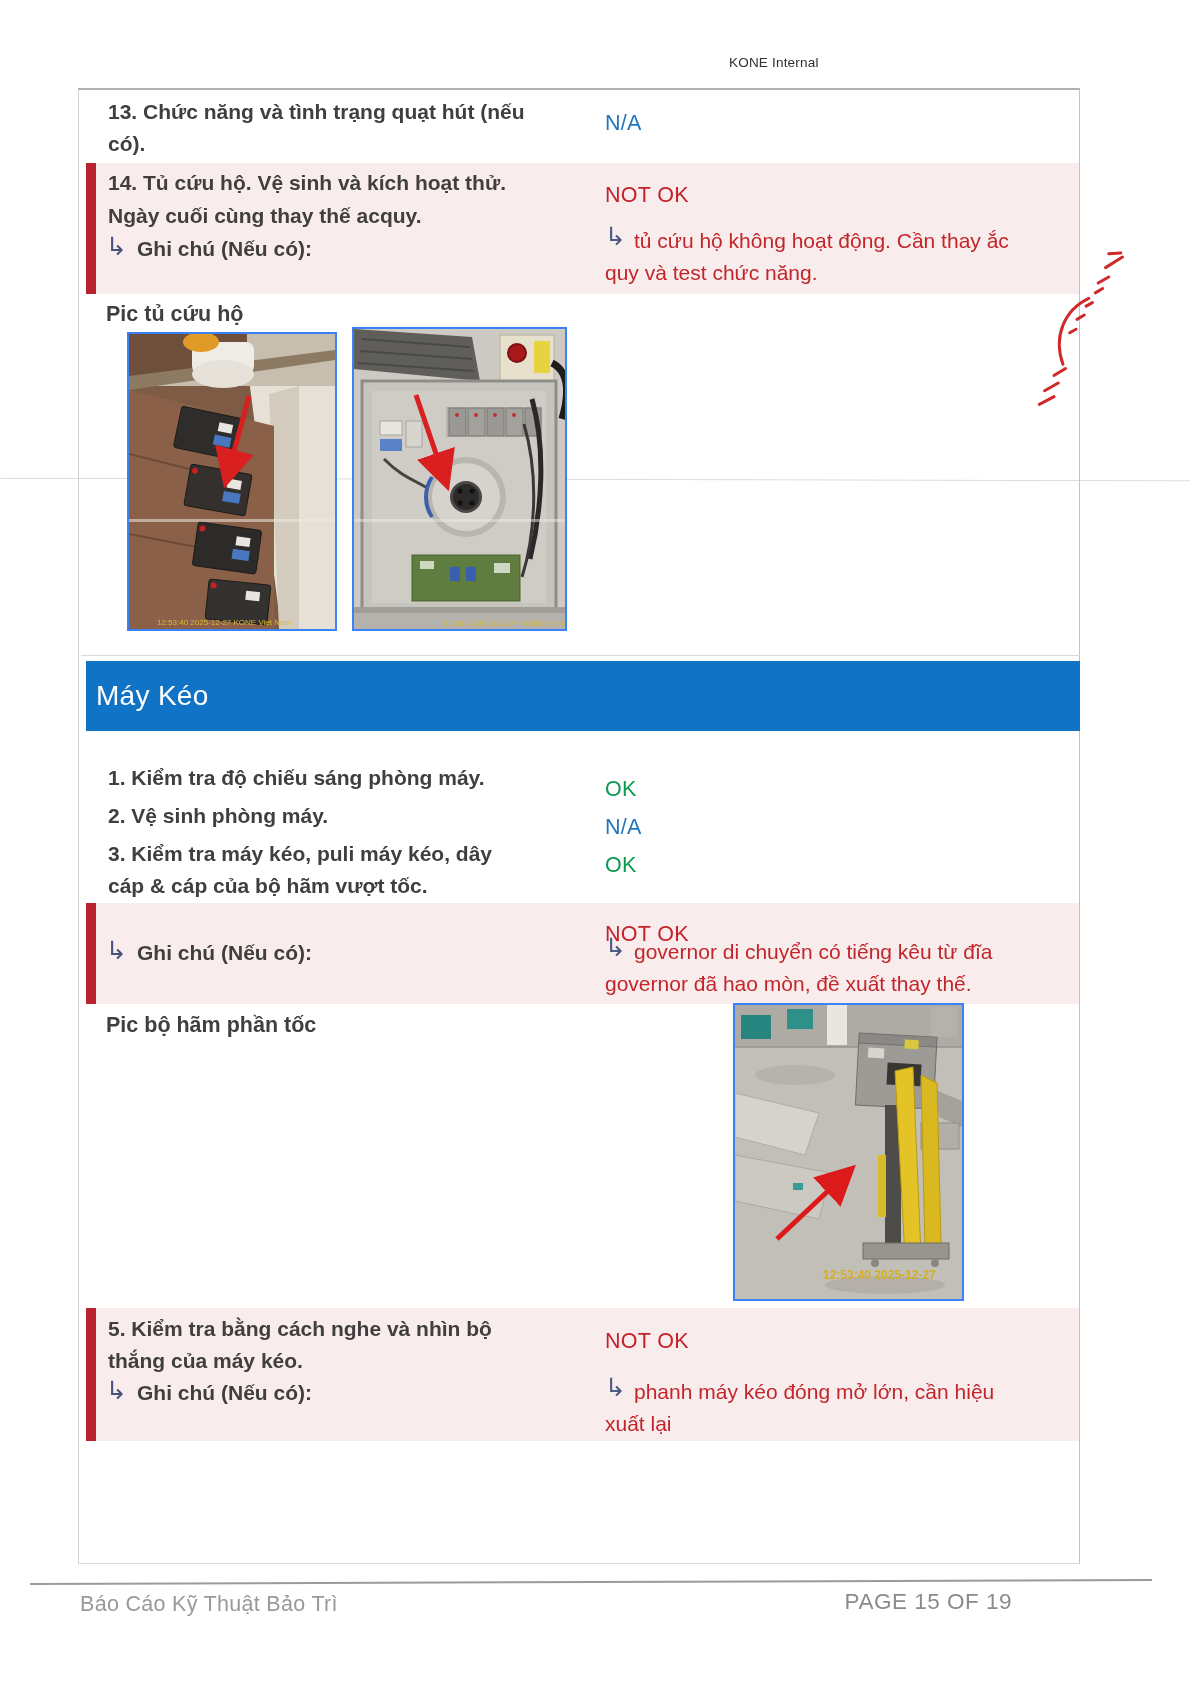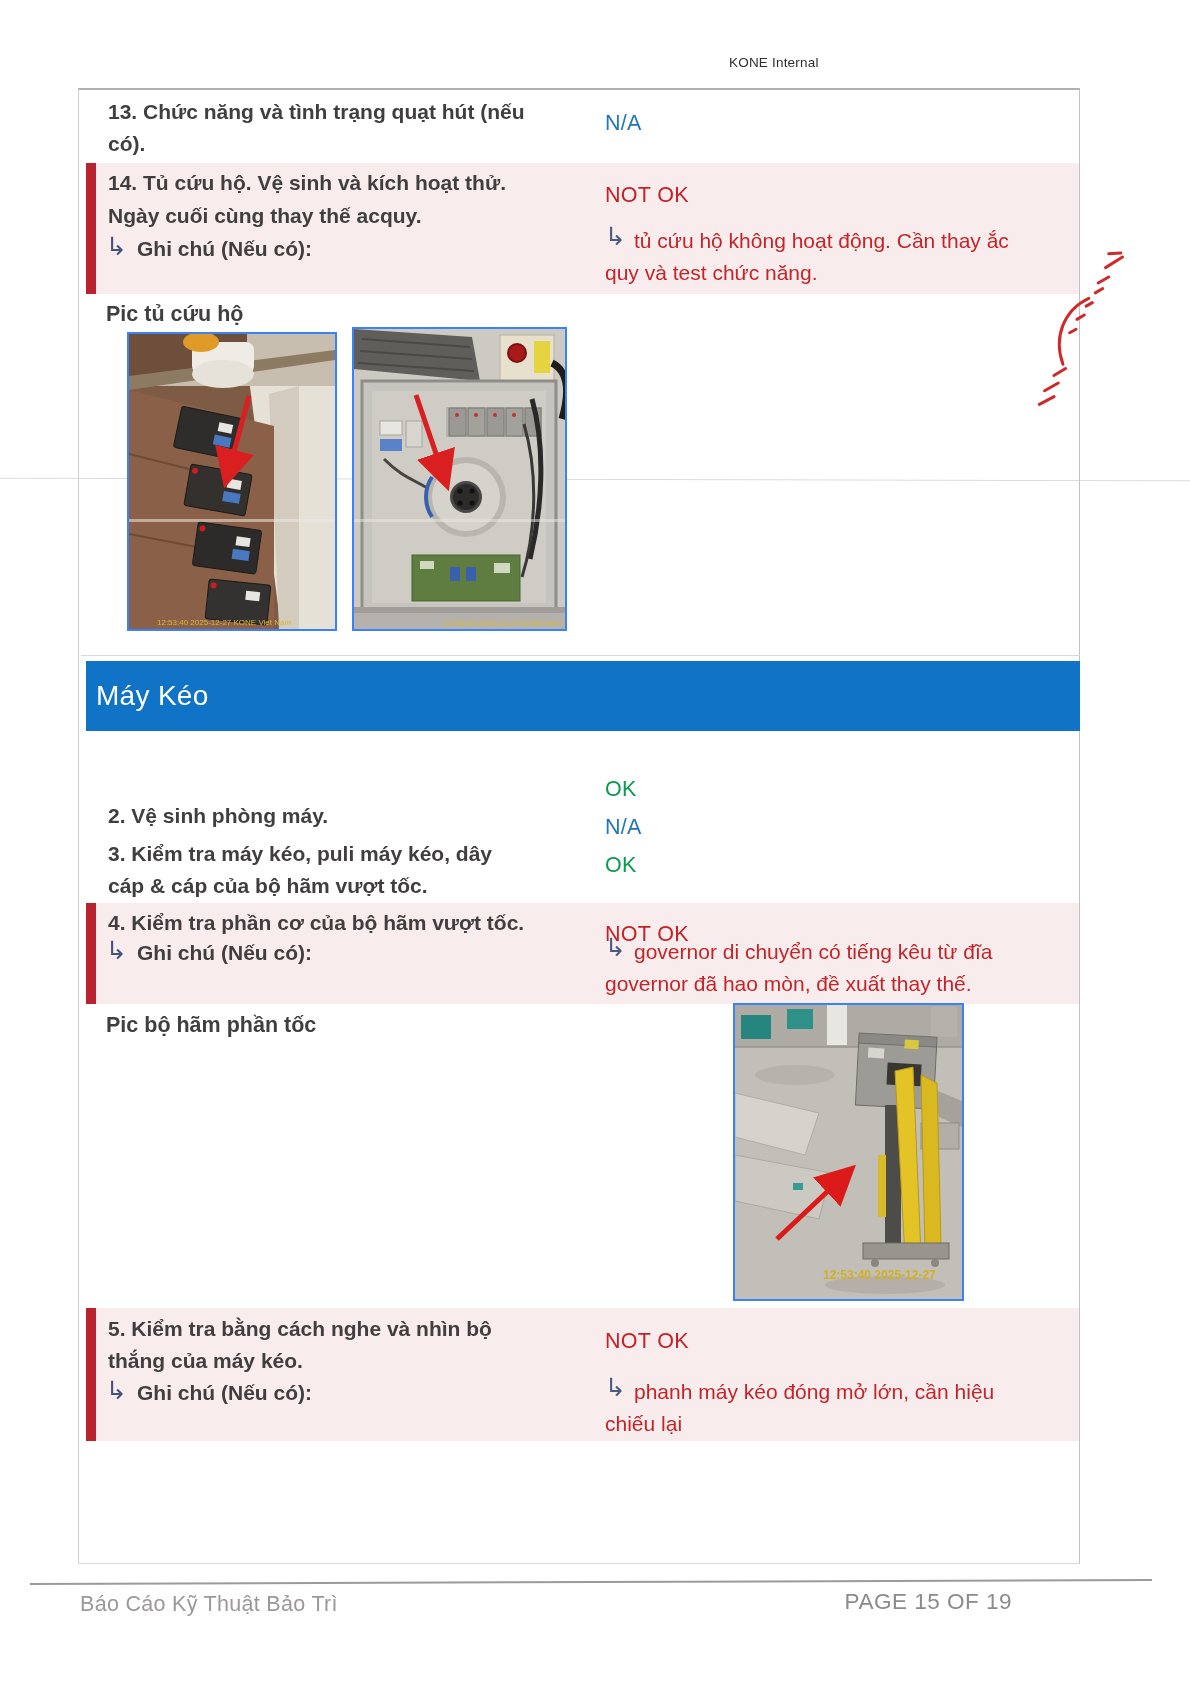--- a/index.html
+++ b/index.html
@@ -164,31 +164,31 @@
       <rect x="0" y="284" width="211" height="16" fill="#b5b2ae"></rect>
       <rect x="0" y="190" width="211" height="3" fill="#ece9e3" opacity=".5"></rect>
       <text x="90" y="297" font-size="8" fill="#d9ba36">12:53:40 2025-12-27 KONE Viet Nam</text>
     </svg>
   </div>
 
   <div class="abs sep"></div>
   <div class="abs bluebar"></div>
   <div class="abs bluetitle">Máy Kéo</div>
 
+  <div class="abs item" style="left:108px;top:766px;">1. Kiểm tra độ chiếu sáng phòng máy.</div>
   <div class="abs status st-ok" style="left:605px;top:765px;">OK</div>
 
   <div class="abs item" style="left:108px;top:804px;">2. Vệ sinh phòng máy.</div>
   <div class="abs status st-na" style="left:605px;top:803px;">N/A</div>
 
   <div class="abs item" style="left:108px;top:842px;">3. Kiểm tra máy kéo, puli máy kéo, dây</div>
   <div class="abs item" style="left:108px;top:874px;">cáp &amp; cáp của bộ hãm vượt tốc.</div>
   <div class="abs status st-ok" style="left:605px;top:841px;">OK</div>
 
   <div class="abs flag" style="top:903px;height:101px;"></div>
-  <div class="abs item" style="left:108px;top:911px;">4. Kiểm tra phần cơ của bộ hãm vượt tốc.</div>
   <div class="abs arrow" style="left:106px;top:938px;">↳</div>
   <div class="abs item" style="left:137px;top:941px;">Ghi chú (Nếu có):</div>
   <div class="abs status st-no" style="left:605px;top:910px;">NOT OK</div>
   <div class="abs arrow" style="left:605px;top:935px;color:#4a5a85;">↳</div>
   <div class="abs note" style="left:634px;top:940px;">governor di chuyển có tiếng kêu từ đĩa</div>
   <div class="abs note" style="left:605px;top:972px;">governor đã hao mòn, đề xuất thay thế.</div>
 
   <div class="abs piclabel" style="left:106px;top:1013px;">Pic bộ hãm phần tốc</div>
 
   <div class="abs photo" style="left:733px;top:1003px;width:227px;height:294px;">
@@ -232,21 +232,21 @@
   </div>
 
   <div class="abs flag" style="top:1308px;height:133px;"></div>
   <div class="abs item" style="left:108px;top:1317px;">5. Kiểm tra bằng cách nghe và nhìn bộ</div>
   <div class="abs item" style="left:108px;top:1349px;">thắng của máy kéo.</div>
   <div class="abs arrow" style="left:106px;top:1378px;">↳</div>
   <div class="abs item" style="left:137px;top:1381px;">Ghi chú (Nếu có):</div>
   <div class="abs status st-no" style="left:605px;top:1317px;">NOT OK</div>
   <div class="abs arrow" style="left:605px;top:1375px;color:#4a5a85;">↳</div>
   <div class="abs note" style="left:634px;top:1380px;">phanh máy kéo đóng mở lớn, cần hiệu</div>
-  <div class="abs note" style="left:605px;top:1412px;">chiếu lại</div>
+  <div class="abs note" style="left:605px;top:1412px;">xuất lại</div>
 
   <svg class="abs" style="left:1042px;top:248px;transform:rotate(5deg);" width="84" height="164" viewBox="0 0 84 164" xmlns="http://www.w3.org/2000/svg">
     <g stroke="#cf2a2a" stroke-width="3" stroke-linecap="round" fill="none">
       <path d="M60,4 l12,-2"></path>
       <path d="M58,18 l16,-12"></path>
       <path d="M52,34 l10,-7"></path>
       <path d="M24,118 C 12,92 20,64 44,50"></path>
       <path d="M50,44 l7,-5"></path>
         <path d="M42,58 l6,-4"></path>
         <path d="M34,72 l7,-5"></path>

